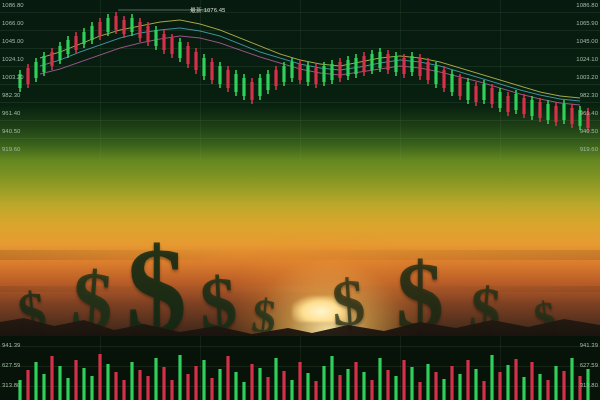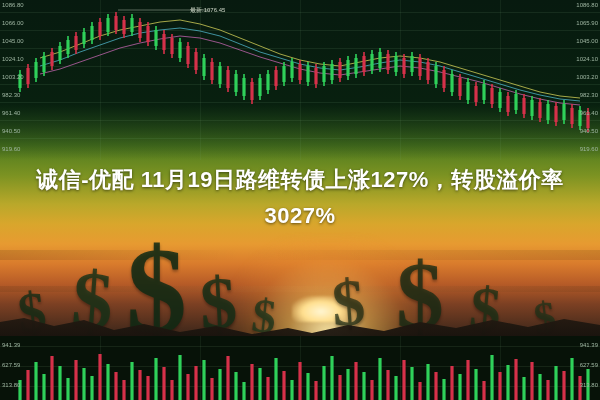--- a/index.html
+++ b/index.html
@@ -438,16 +438,15 @@
     </svg>
 
     <div class="axis-lab axis-left" style="top:6px;">941.39</div>
     <div class="axis-lab axis-left" style="top:26px;">627.59</div>
     <div class="axis-lab axis-left" style="top:46px;">313.80</div>
     <div class="axis-lab axis-right" style="top:6px;">941.39</div>
     <div class="axis-lab axis-right" style="top:26px;">627.59</div>
     <div class="axis-lab axis-right" style="top:46px;">313.80</div>
   </div>
 
-  <div class="headline">诚信-优配 11月19日路维转债上涨127%，转股溢价率3027%</div>
 
 
 </div>
 
 </body></html>

